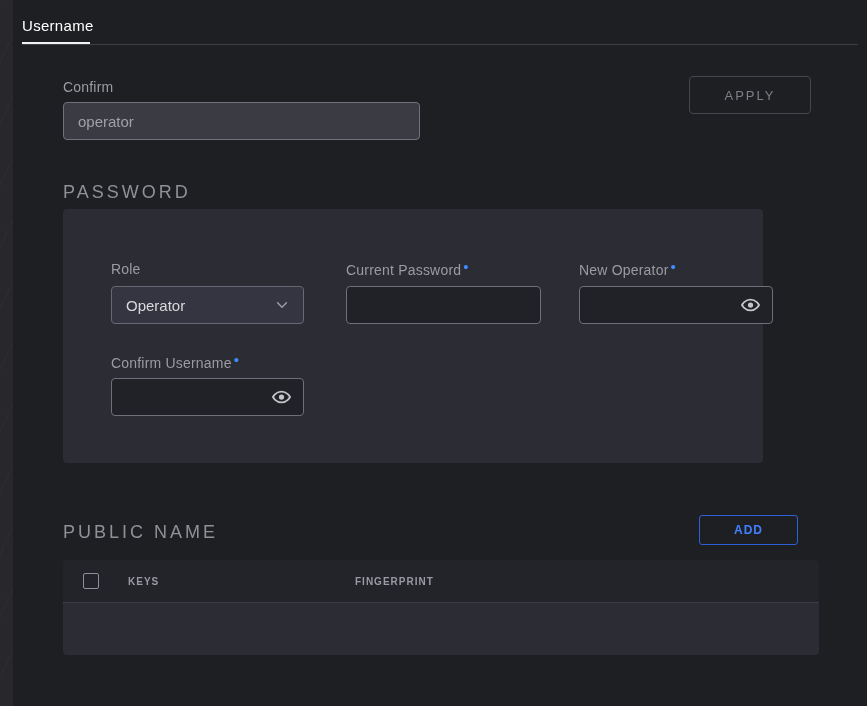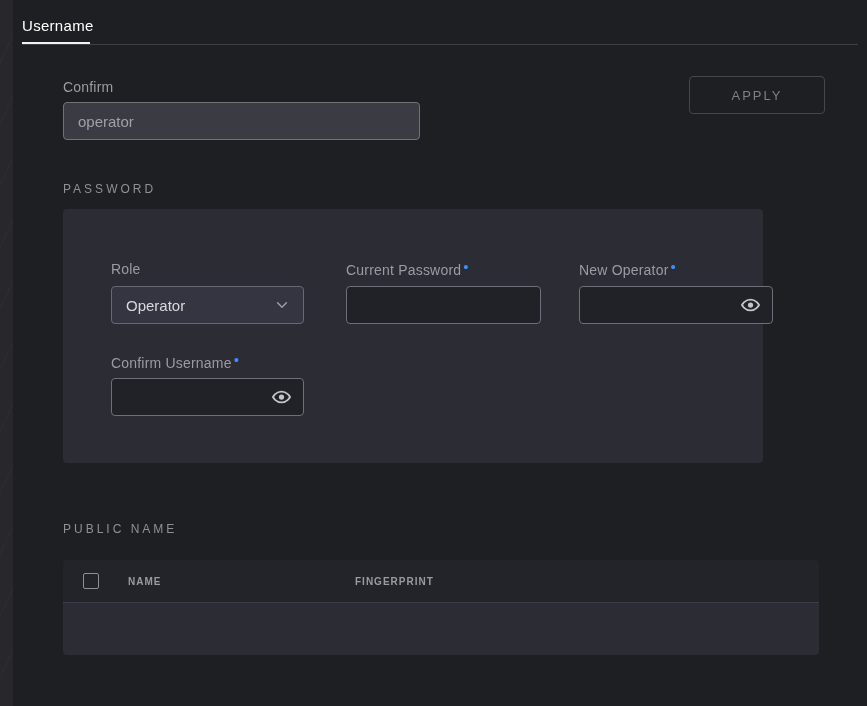--- a/index.html
+++ b/index.html
@@ -89,41 +89,41 @@
     position: absolute;
     display: flex;
     align-items: center;
     justify-content: center;
     background: transparent;
     cursor: pointer;
     font-family: "Liberation Sans", sans-serif;
   }
   .apply-btn {
     left: 689px; top: 76px;
-    width: 136px; height: 38px;
+    width: 122px; height: 38px;
     border: 1px solid #45464e;
     border-radius: 4px;
     color: #7e7f87;
     font-size: 13px;
     letter-spacing: 2px;
   }
   .add-btn {
     left: 699px; top: 515px;
     width: 99px; height: 30px;
     border: 1px solid #2e5fd6;
     border-radius: 3px;
     color: #4080ff;
     font-size: 12px;
     font-weight: bold;
     letter-spacing: 1px;
   }
 
   .section-heading {
     position: absolute;
-    font-size: 12px;
+    font-size: 18px;
     color: #8f9098;
     letter-spacing: 3px;
   }
 
   .password-card {
     position: absolute;
     left: 63px; top: 209px;
     width: 700px; height: 254px;
     background: #2b2c34;
     border-radius: 4px;
@@ -260,23 +260,24 @@
       <input class="text-input card-input" type="password" style="padding-right: 40px;" value="">
       <svg class="eye" viewBox="0 0 24 24">
         <path d="M2.2 12s3.6-6.2 9.8-6.2S21.8 12 21.8 12s-3.6 6.2-9.8 6.2S2.2 12 2.2 12z" fill="none" stroke="currentColor" stroke-width="2.1" stroke-linejoin="round"></path>
         <circle cx="12" cy="12" r="3" fill="currentColor"></circle>
       </svg>
     </div>
 
   </div>
 
   <div class="section-heading" style="left:63px; top:522px;">PUBLIC NAME</div>
+  <button class="btn add-btn">ADD</button>
 
   <div class="pk-table">
     <div class="pk-header">
       <div class="pk-checkbox"></div>
-      <div class="pk-col pk-col-name">NAME</div>
+      <div class="pk-col pk-col-name">KEYS</div>
       <div class="pk-col pk-col-fingerprint">FINGERPRINT</div>
     </div>
     <div class="pk-body"></div>
   </div>
 
 </div>
 
 </body></html>

